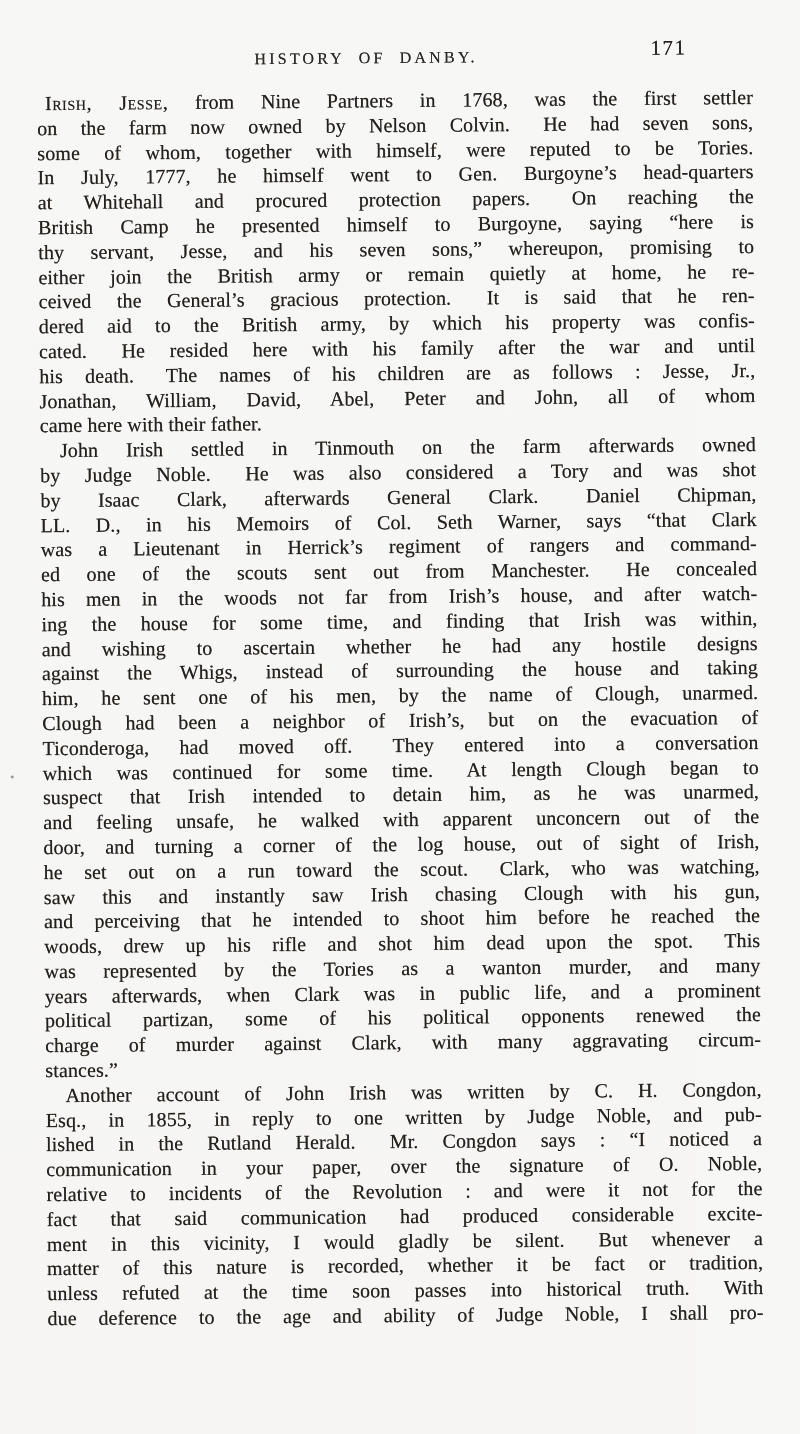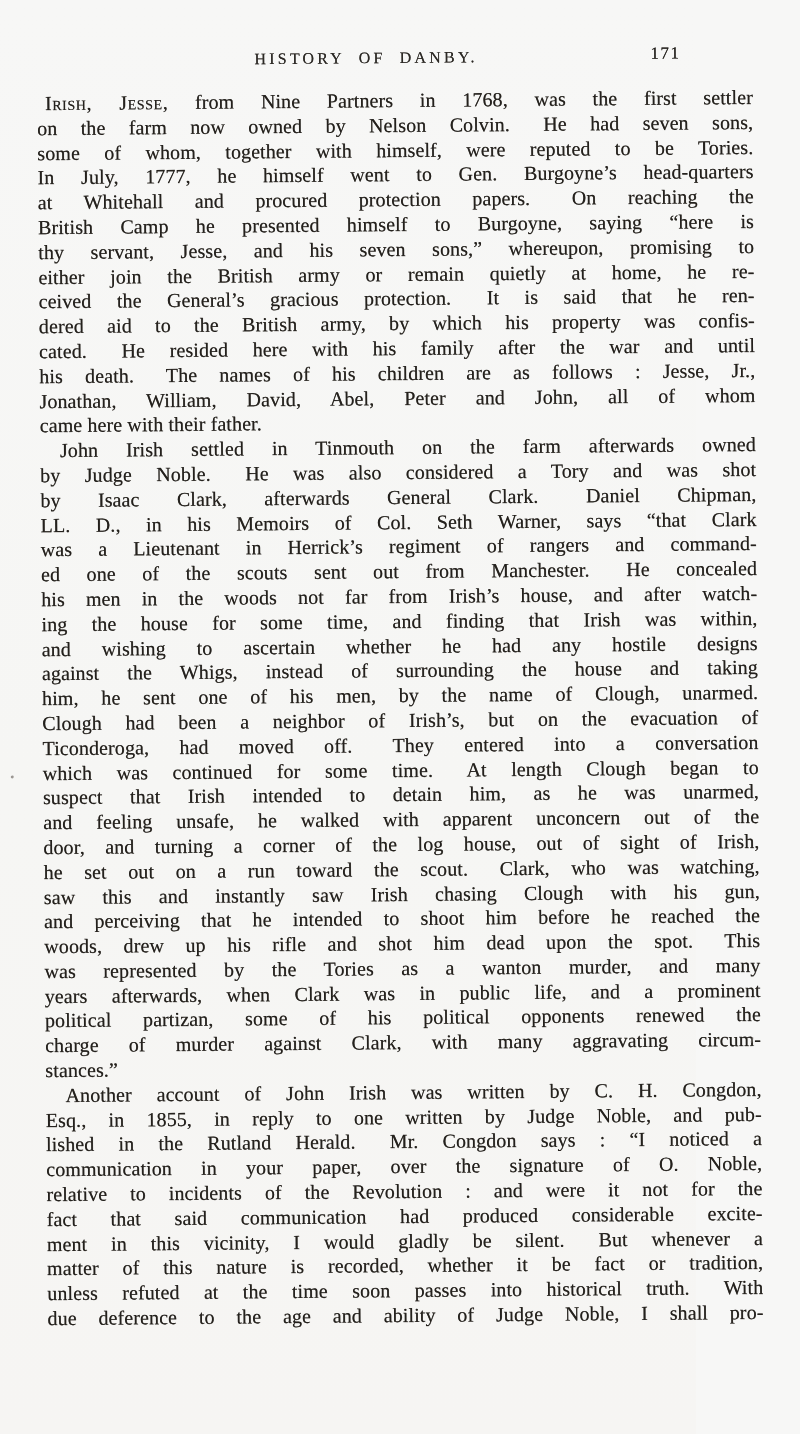--- a/index.html
+++ b/index.html
@@ -32,22 +32,22 @@
     font-size: 16px;
     letter-spacing: 3.2px;
     word-spacing: 7px;
     color: #2c2925;
     text-shadow: 0 0 0.5px rgba(44,41,37,0.75);
     white-space: nowrap;
   }
   .folio {
     position: absolute;
     left: 656px;
-    top: 46px;
-    font-size: 17px;
+    top: 38px;
+    font-size: 21px;
     letter-spacing: 1.5px;
     color: #24211d;
     text-shadow: 0 0 0.5px rgba(36,33,29,0.7);
   }
   .body-text {
     position: absolute;
     left: 42px;
     top: 88px;
     width: 716px;
     font-size: 20px;

